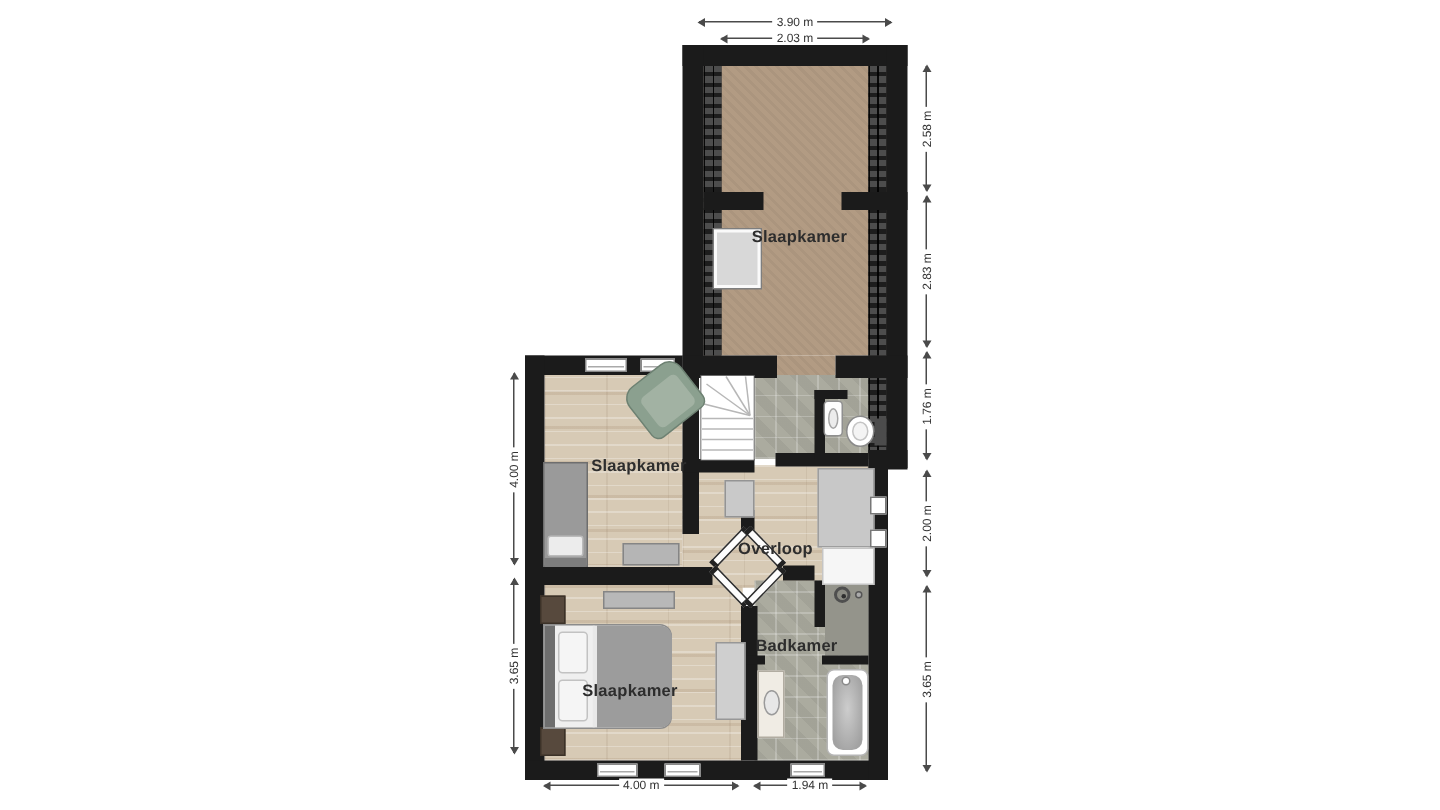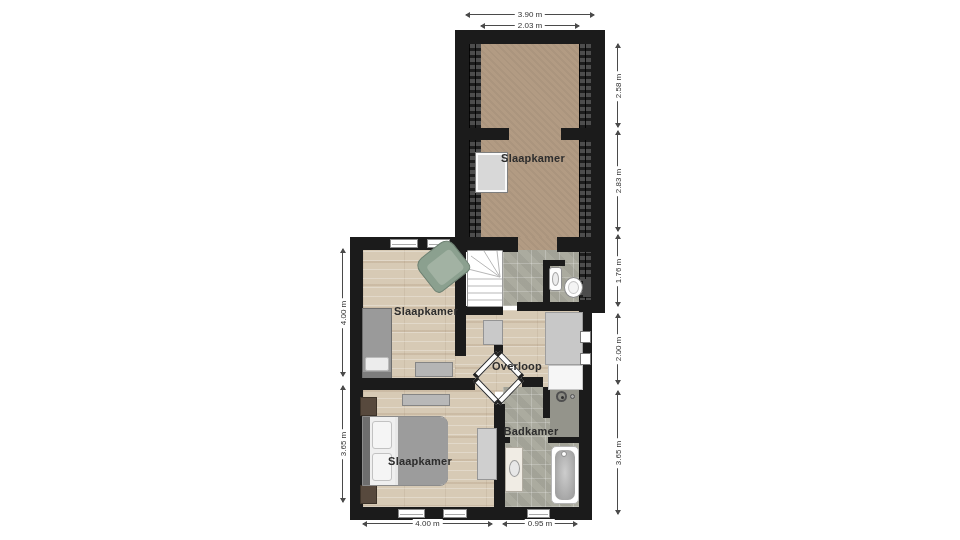--- a/index.html
+++ b/index.html
@@ -242,16 +242,16 @@
   <div class="dim-h" style="left:362px;top:518px;width:131px;">
     <div class="ln"></div>
       <div class="ar l"></div>
       <div class="ar r"></div>
     <span class="lb">4.00 m</span>
   </div>
   <div class="dim-h" style="left:502px;top:518px;width:76px;">
     <div class="ln"></div>
       <div class="ar l"></div>
       <div class="ar r"></div>
-    <span class="lb">0.95 m</span>
+    <span class="lb">1.94 m</span>
   </div>
 
 </div>
 
 </body></html>

